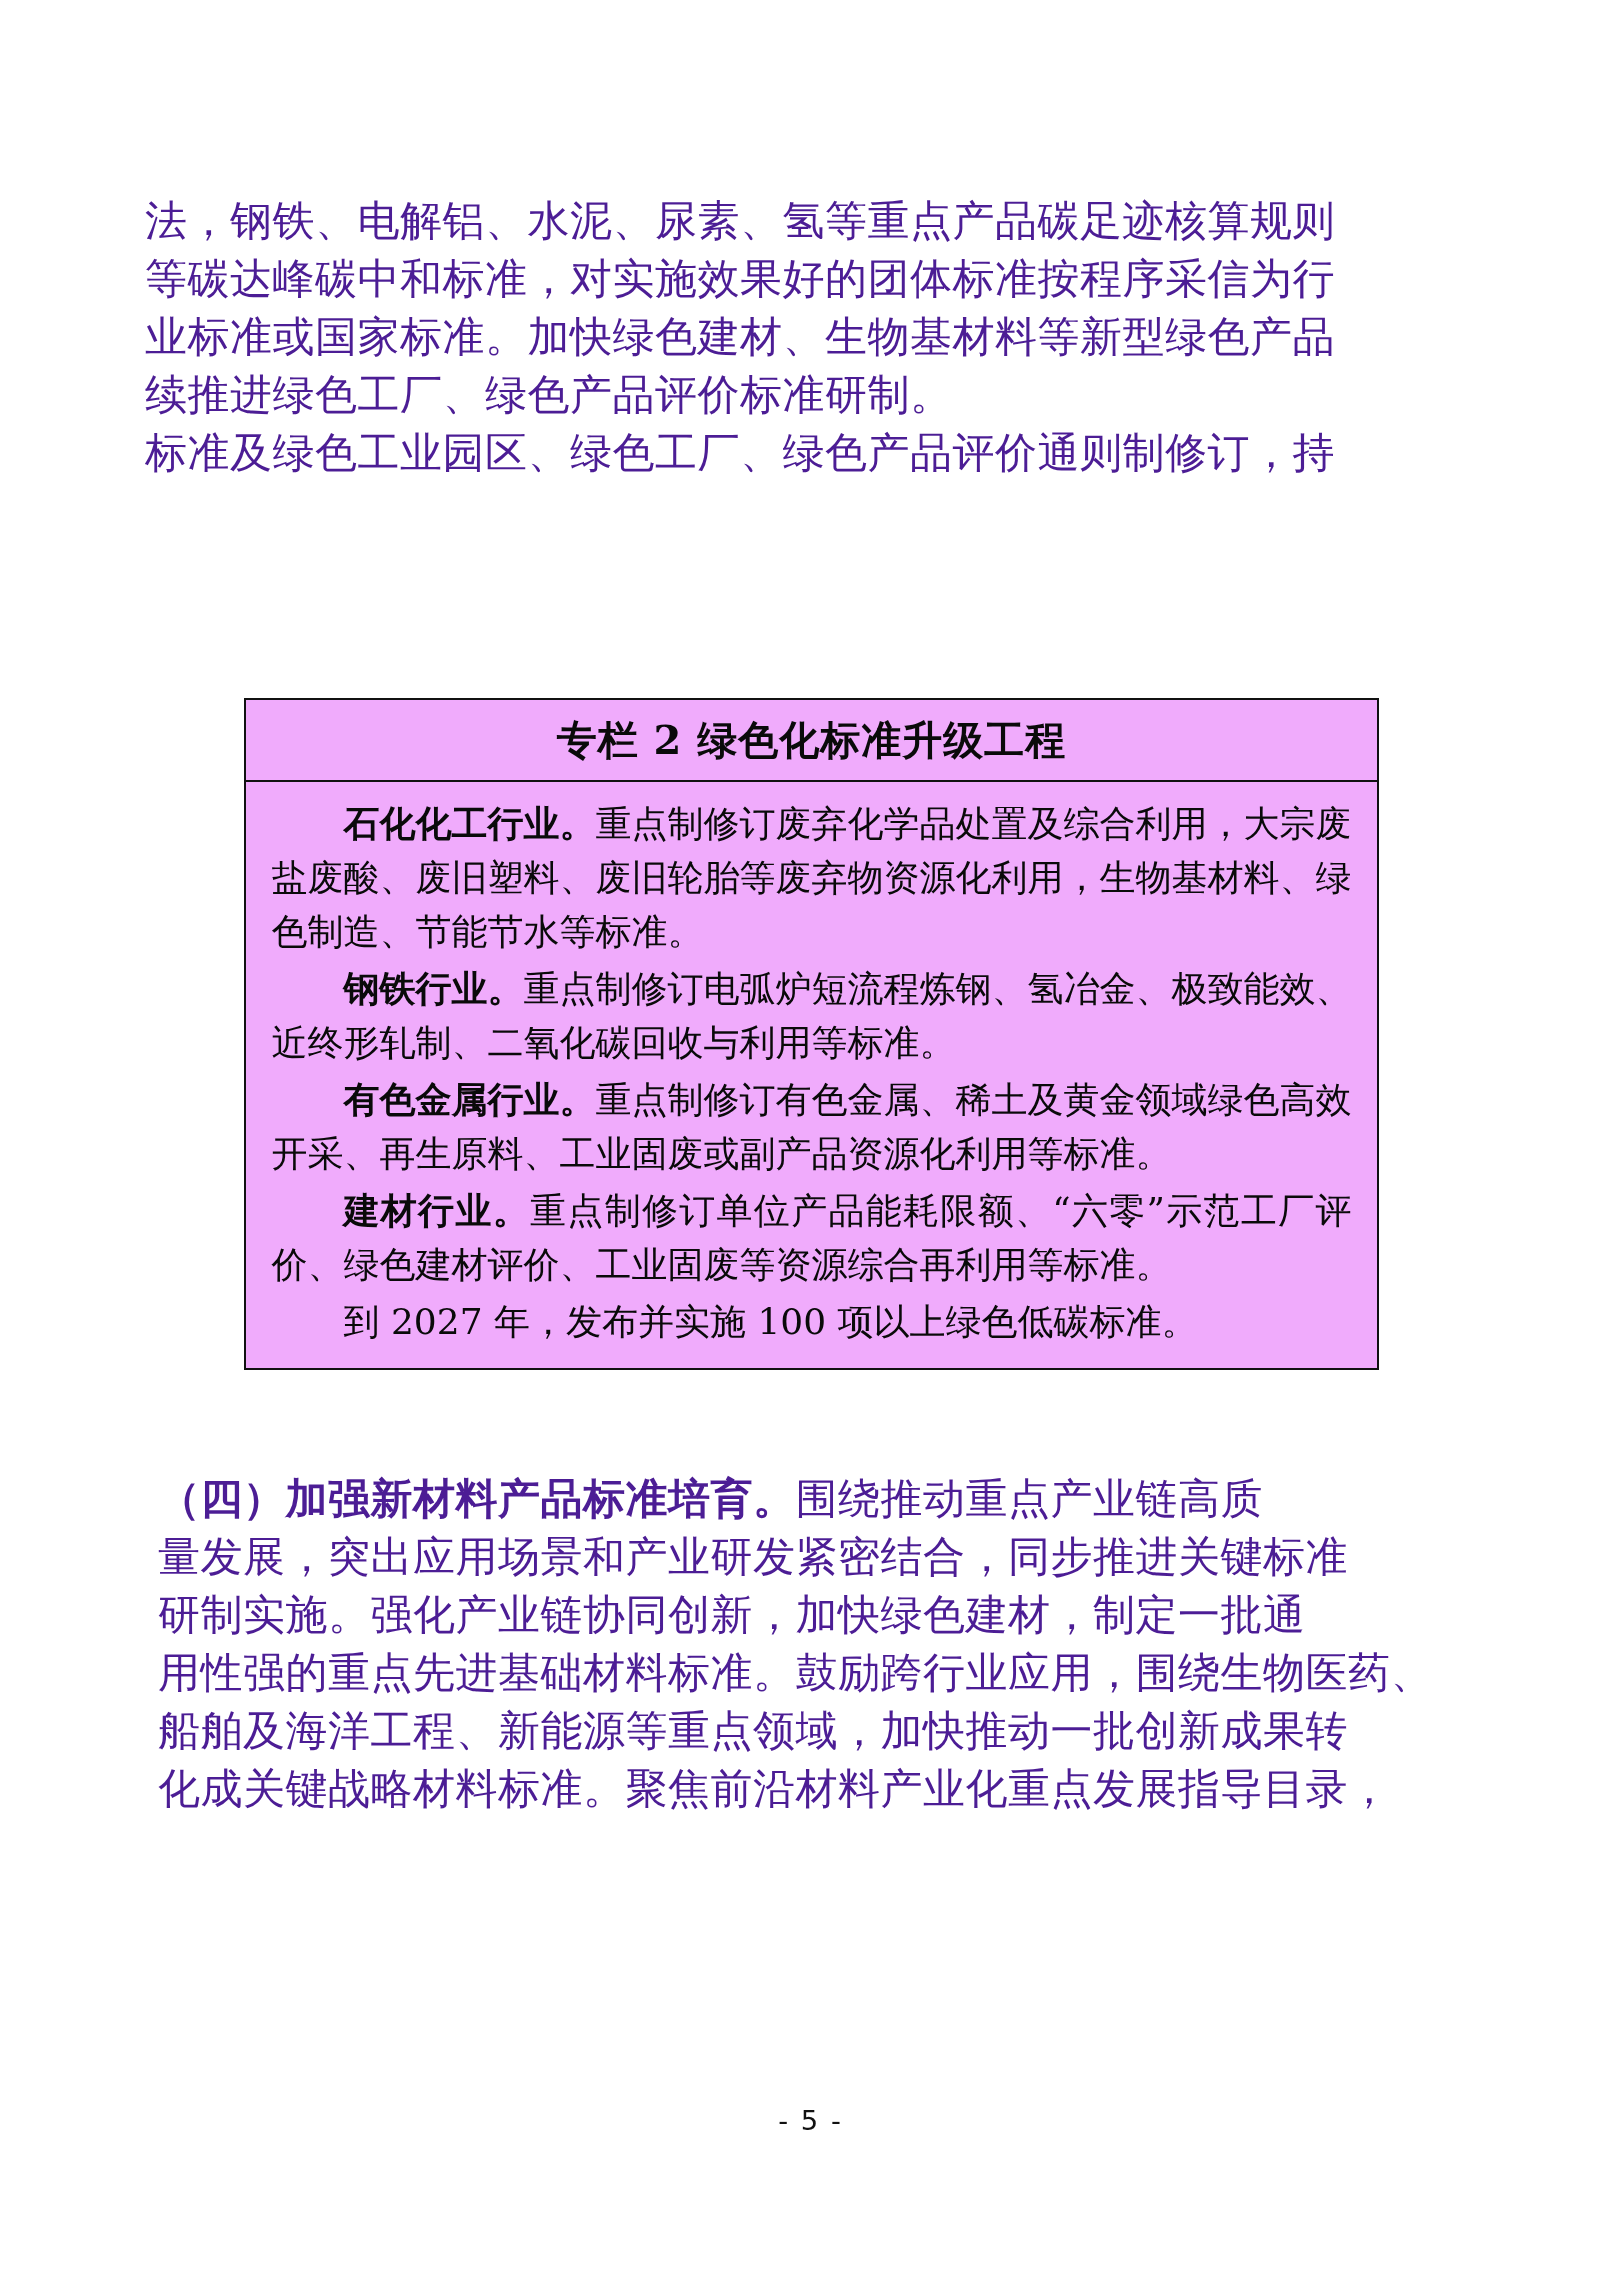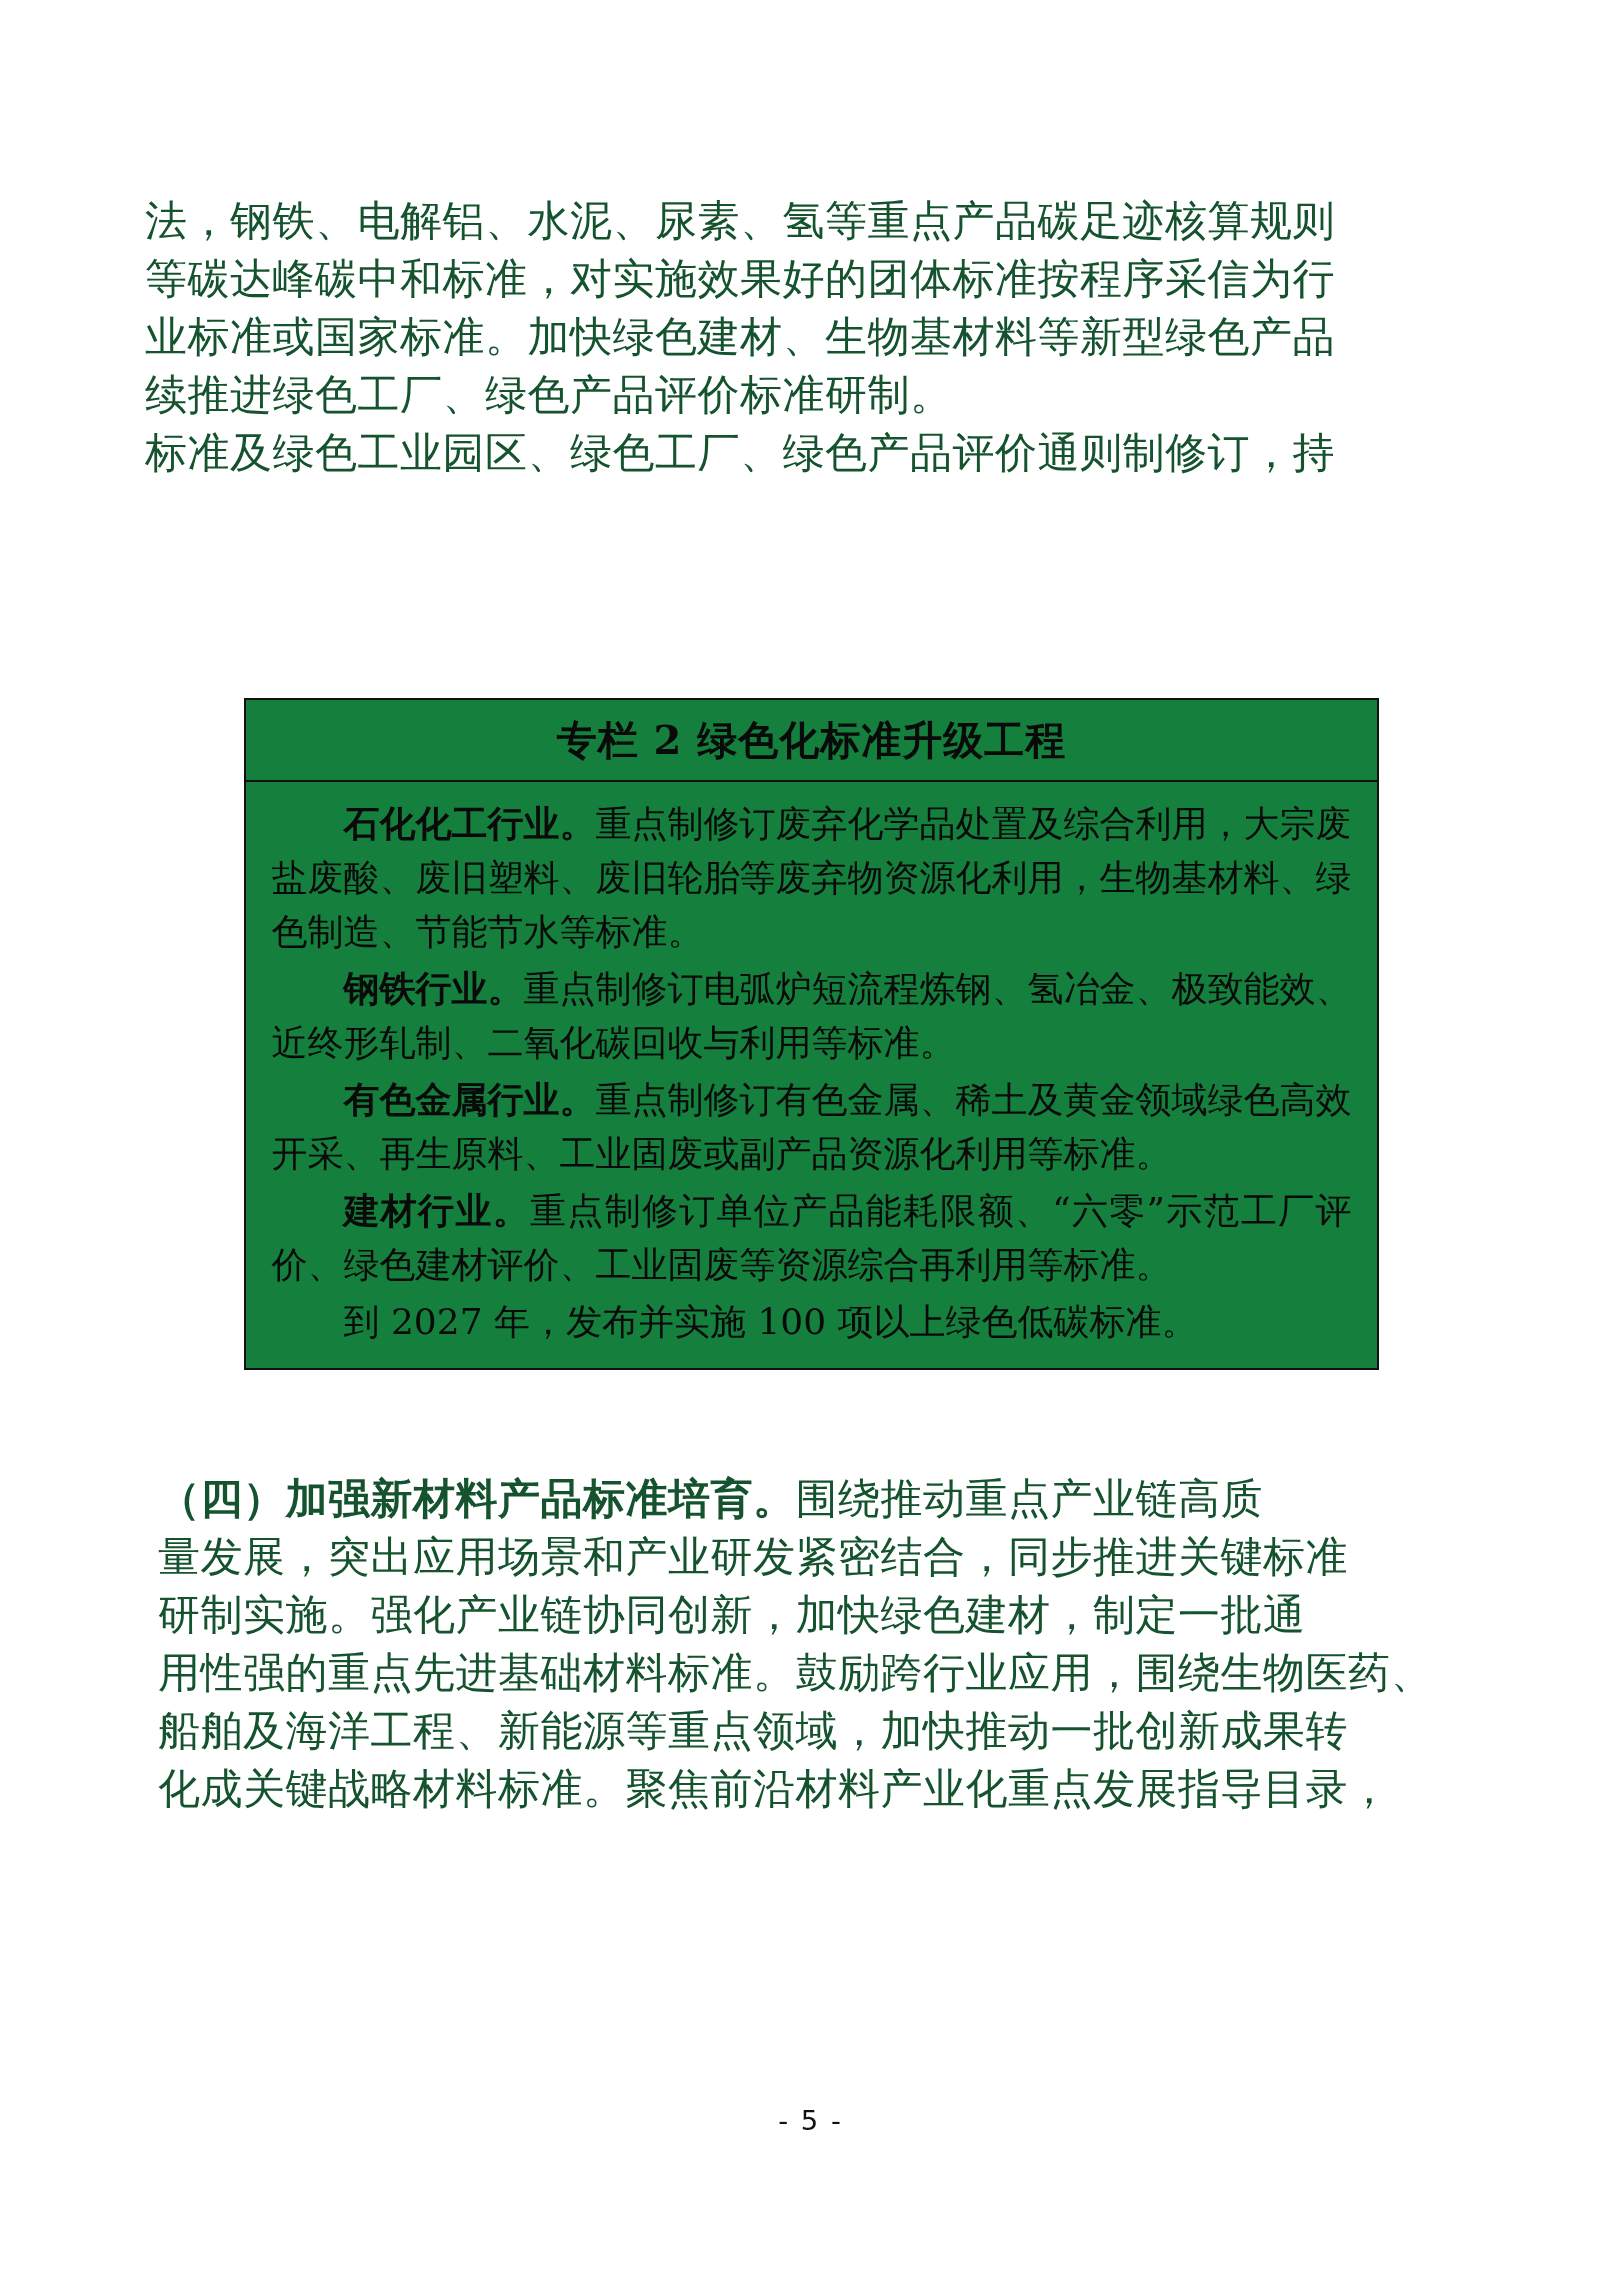--- a/index.html
+++ b/index.html
@@ -31,34 +31,34 @@
     left: 145px;
     top: 192px;
     width: 1333px;
   }
 
   .body-line {
     font-family: "DejaVu Serif", serif;
     font-size: 42px;
     line-height: 58px;
     letter-spacing: 0.5px;
-    color: #14532d;
+    color: #4c1d95;
     white-space: pre;
     font-weight: 400;
   }
 
   
   .callout {
     position: absolute;
     left: 244px;
     top: 698px;
     width: 1135px;
     border: 2px solid #111;
     box-sizing: border-box;
-    background: #15803d;
+    background: #f0abfc;
   }
 
   .callout-title-wrap {
     border-bottom: 2px solid #111;
     height: 80px;
     display: flex;
     align-items: center;
     justify-content: center;
   }
 

